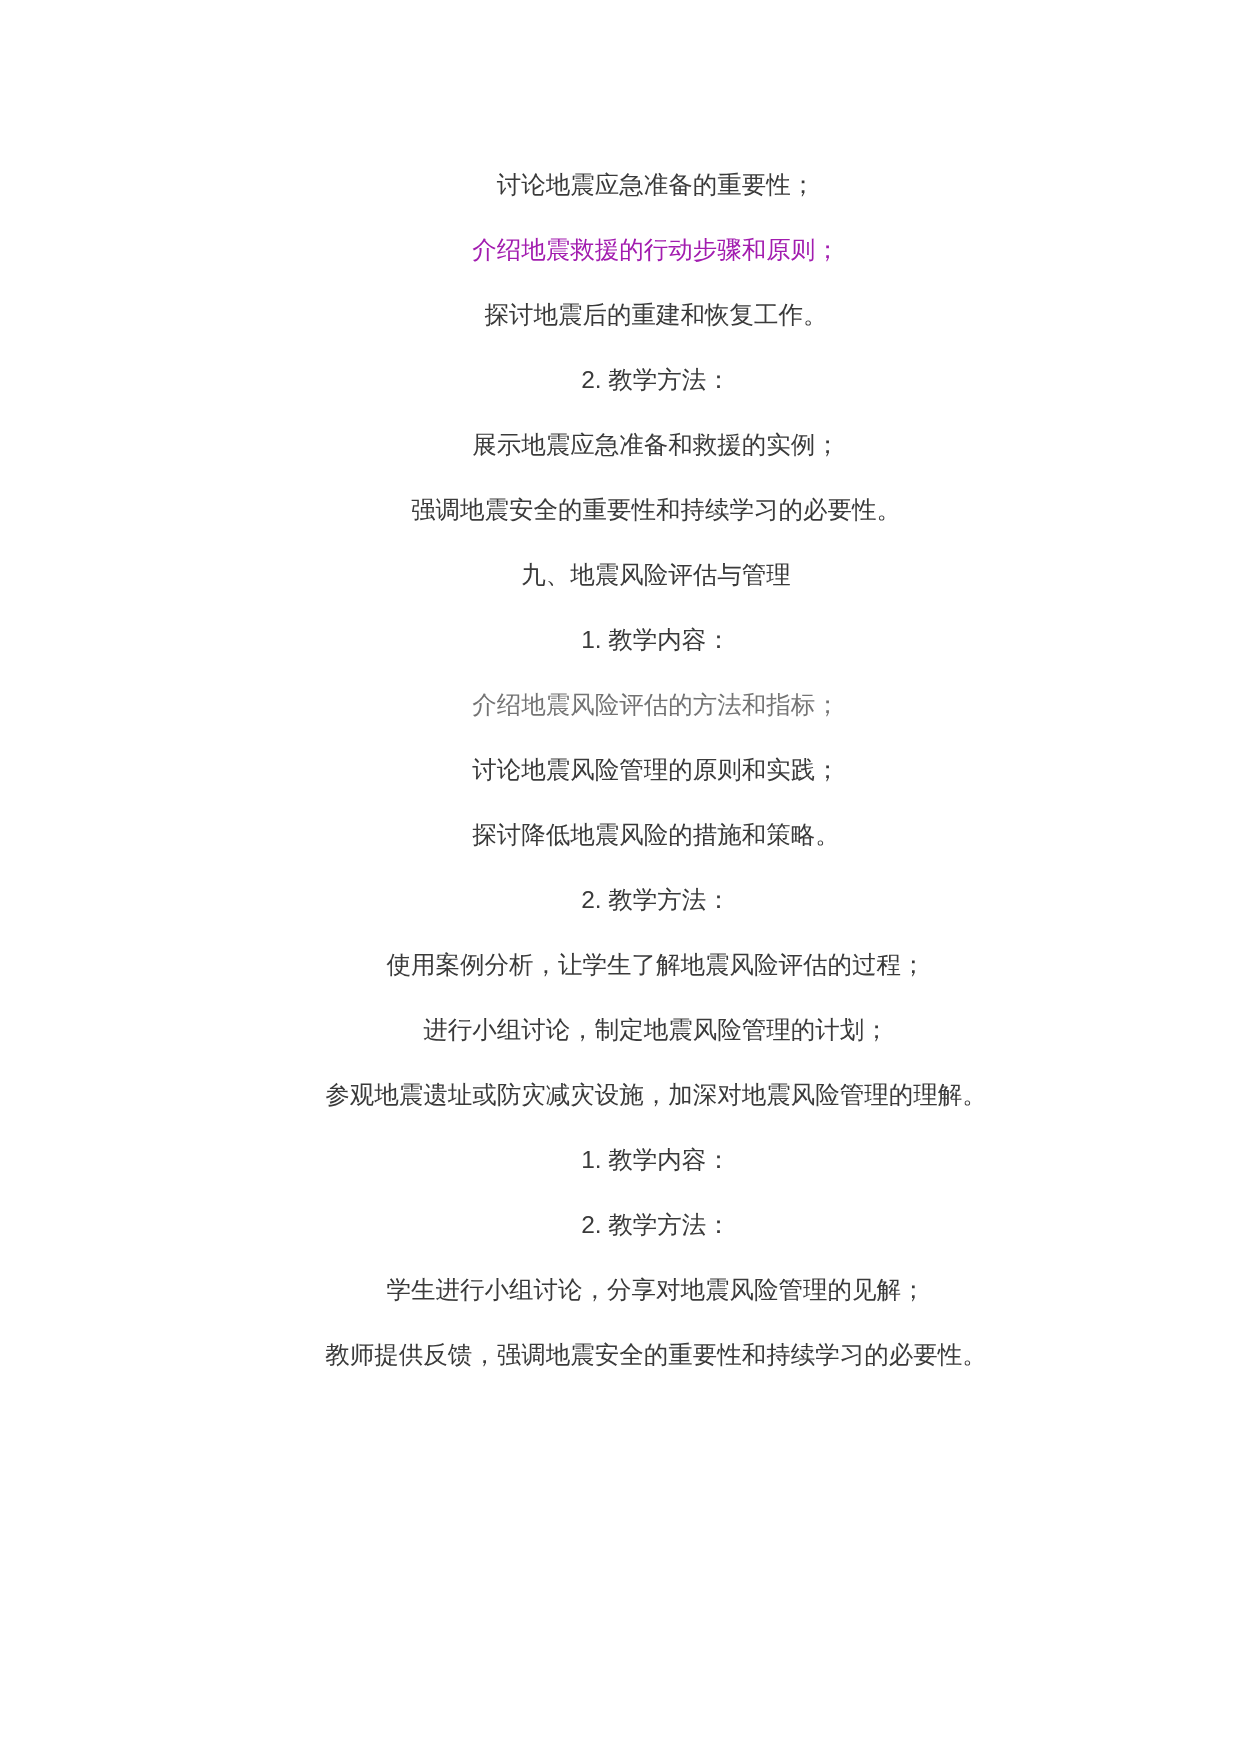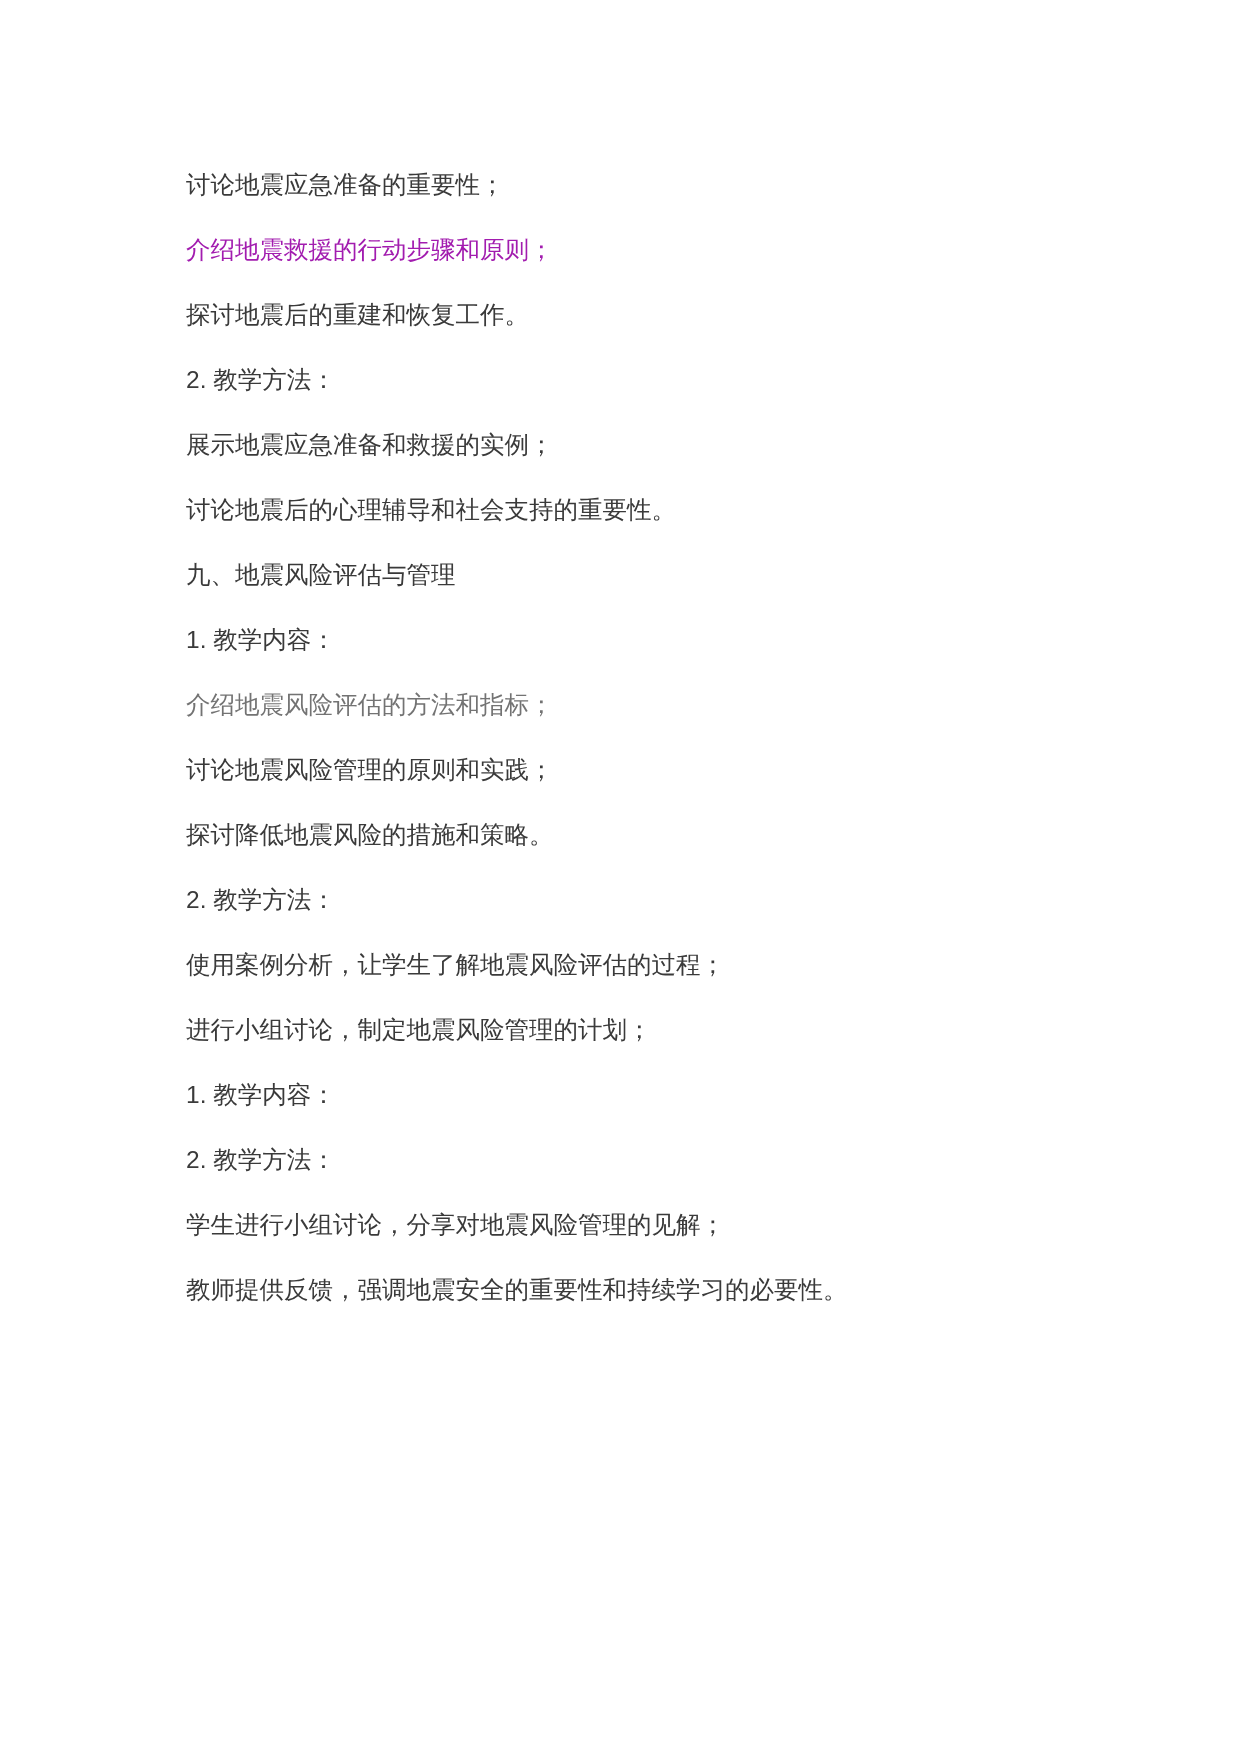--- a/index.html
+++ b/index.html
@@ -29,34 +29,35 @@
     font-size: 24.5px;
     font-weight: 400;
     color: #3a3a3a;
     white-space: nowrap;
     font-family: "Liberation Sans", sans-serif;
   }
 </style>
 </head>
 <body>
 
-<div class="page" style="background: rgb(255, 255, 255);">
+<div class="page" style="background: rgb(255, 255, 255); text-align: center;">
   <div class="content">
       <p class="para" style="color: rgb(58, 58, 58);">讨论地震应急准备的重要性；</p>
       <p class="para" style="color: #a21caf;">介绍地震救援的行动步骤和原则；</p>
       <p class="para" style="color: rgb(58, 58, 58);">探讨地震后的重建和恢复工作。</p>
       <p class="para" style="color: rgb(58, 58, 58);">2. 教学方法：</p>
       <p class="para" style="color: rgb(58, 58, 58);">展示地震应急准备和救援的实例；</p>
-      <p class="para" style="color: rgb(58, 58, 58);">讨论地震后的心理辅导和社会支持的重要性。</p>
+      <p class="para" style="color: rgb(58, 58, 58);">强调地震安全的重要性和持续学习的必要性。</p>
       <p class="para" style="color: rgb(58, 58, 58);">九、地震风险评估与管理</p>
       <p class="para" style="color: rgb(58, 58, 58);">1. 教学内容：</p>
       <p class="para" style="color: #737373;">介绍地震风险评估的方法和指标；</p>
       <p class="para" style="color: rgb(58, 58, 58);">讨论地震风险管理的原则和实践；</p>
       <p class="para" style="color: rgb(58, 58, 58);">探讨降低地震风险的措施和策略。</p>
       <p class="para" style="color: rgb(58, 58, 58);">2. 教学方法：</p>
       <p class="para" style="color: rgb(58, 58, 58);">使用案例分析，让学生了解地震风险评估的过程；</p>
       <p class="para" style="color: rgb(58, 58, 58);">进行小组讨论，制定地震风险管理的计划；</p>
+      <p class="para" style="color: rgb(58, 58, 58);">参观地震遗址或防灾减灾设施，加深对地震风险管理的理解。</p>
       <p class="para" style="color: rgb(58, 58, 58);">1. 教学内容：</p>
       <p class="para" style="color: rgb(58, 58, 58);">2. 教学方法：</p>
       <p class="para" style="color: rgb(58, 58, 58);">学生进行小组讨论，分享对地震风险管理的见解；</p>
       <p class="para" style="color: rgb(58, 58, 58);">教师提供反馈，强调地震安全的重要性和持续学习的必要性。</p>
     </div>
 </div>
 
 </body></html>

